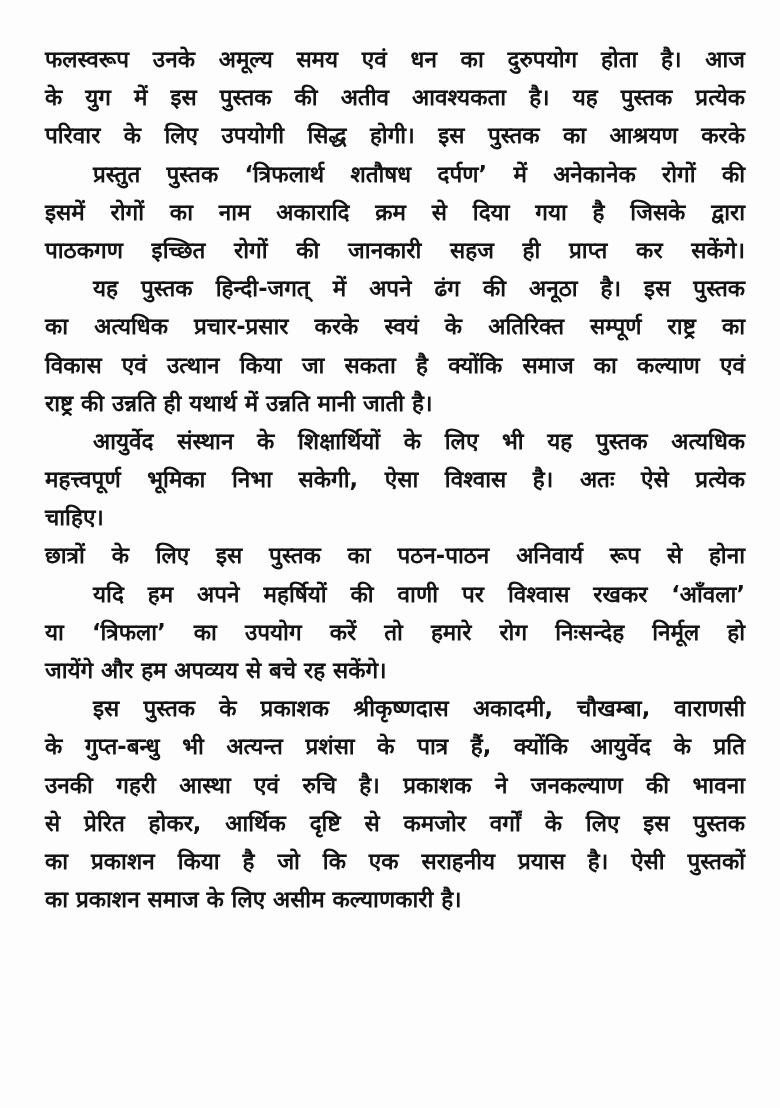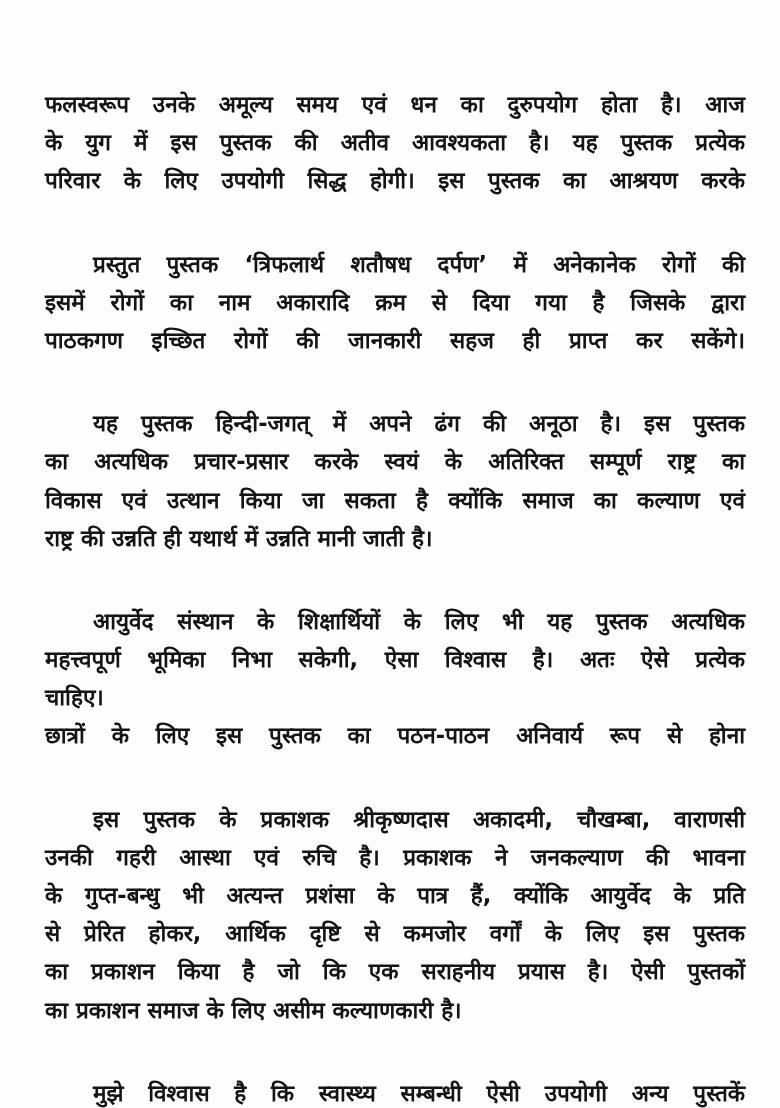--- a/index.html
+++ b/index.html
@@ -41,21 +41,20 @@
       overflow: visible;
     }
     .line.last {
       text-align-last: left;
     }
     .line.indent {
       padding-left: 48px;
     }
     .para {
       display: block;
-      margin-top: 45px;
     }
   </style>
 </head>
 <body>
 
 <div class="page">
   <div class="text-block">
 
     <div class="para">
       <span class="line">फलस्वरूप उनके अमूल्य समय एवं धन का दुरुपयोग होता है। आज</span>
@@ -76,29 +75,30 @@
       <span class="line last">राष्ट्र की उन्नति ही यथार्थ में उन्नति मानी जाती है।</span>
     </div>
 
     <div class="para">
       <span class="line indent">आयुर्वेद संस्थान के शिक्षार्थियों के लिए भी यह पुस्तक अत्यधिक</span>
       <span class="line">महत्त्वपूर्ण भूमिका निभा सकेगी, ऐसा विश्वास है। अतः ऐसे प्रत्येक</span>
       <span class="line last">चाहिए।</span>
       <span class="line">छात्रों के लिए इस पुस्तक का पठन-पाठन अनिवार्य रूप से होना</span>
     </div>
 
+    <div class="para">
+      <span class="line indent">यदि हम अपने महर्षियों की वाणी पर विश्वास रखकर ‘आँवला’</span>
+      <span class="line">या ‘त्रिफला’ का उपयोग करें तो हमारे रोग निःसन्देह निर्मूल हो</span>
+      <span class="line last">जायेंगे और हम अपव्यय से बचे रह सकेंगे।</span>
+    </div>
 
     <div class="para">
       <span class="line indent">इस पुस्तक के प्रकाशक श्रीकृष्णदास अकादमी, चौखम्बा, वाराणसी</span>
+      <span class="line">के गुप्त-बन्धु भी अत्यन्त प्रशंसा के पात्र हैं, क्योंकि आयुर्वेद के प्रति</span>
       <span class="line">उनकी गहरी आस्था एवं रुचि है। प्रकाशक ने जनकल्याण की भावना</span>
-      <span class="line">के गुप्त-बन्धु भी अत्यन्त प्रशंसा के पात्र हैं, क्योंकि आयुर्वेद के प्रति</span>
       <span class="line">से प्रेरित होकर, आर्थिक दृष्टि से कमजोर वर्गों के लिए इस पुस्तक</span>
       <span class="line">का प्रकाशन किया है जो कि एक सराहनीय प्रयास है। ऐसी पुस्तकों</span>
       <span class="line last">का प्रकाशन समाज के लिए असीम कल्याणकारी है।</span>
     </div>
 
-    <div class="para">
-      <span class="line indent">मुझे विश्वास है कि स्वास्थ्य सम्बन्धी ऐसी उपयोगी अन्य पुस्तकें</span>
-      <span class="line">भी प्रकाशक महोदय भविष्य में प्रकाशित करने का प्रयास करेंगे।</span>
-    </div>
 
   </div>
 </div>
 
 </body></html>

